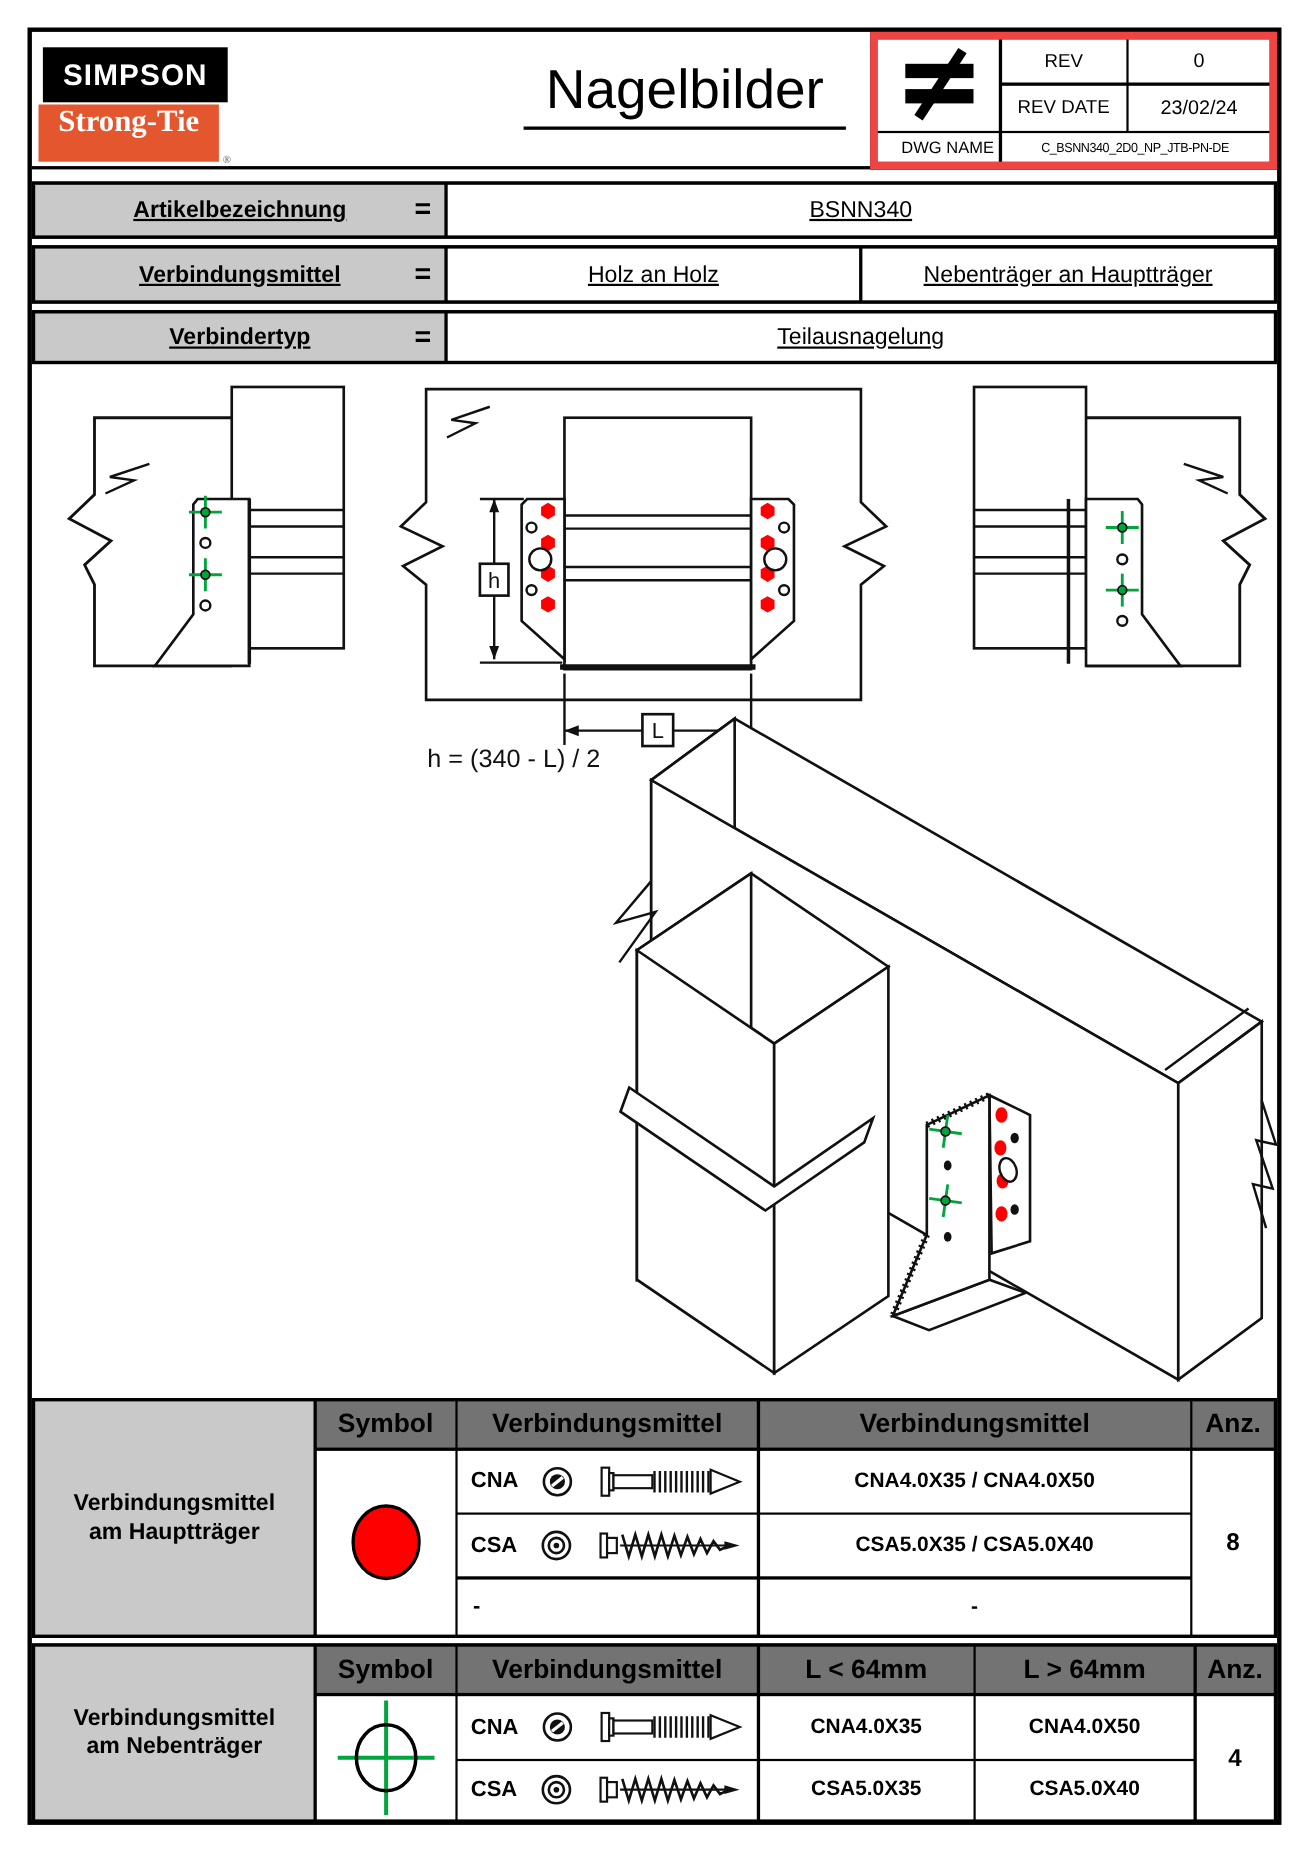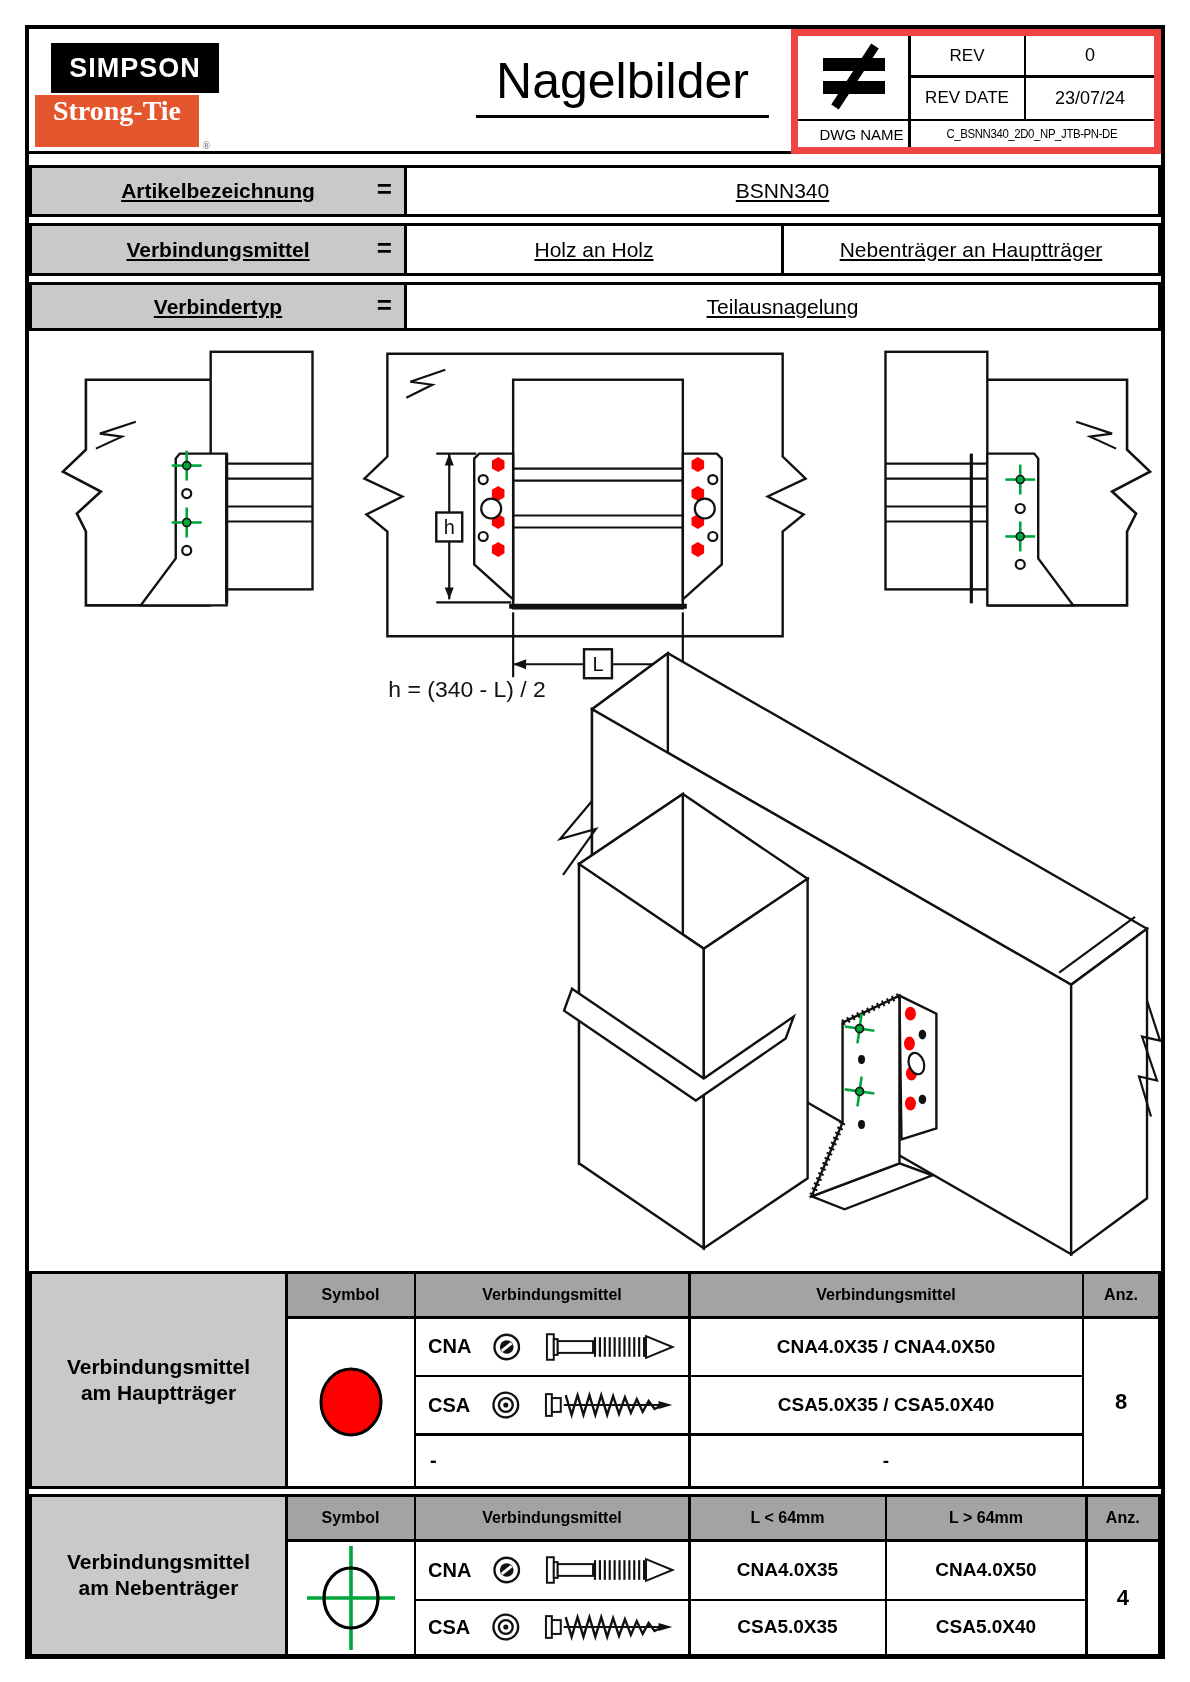--- a/index.html
+++ b/index.html
@@ -7,21 +7,21 @@
     width:1190px;height:1682px;background:#fff;position:relative;
     font-family:"Liberation Sans",sans-serif;color:#000;
   }
   #frame{
     position:absolute;left:25px;top:25px;width:1140px;height:1634px;
     border:4px solid #000;box-sizing:border-box;
   }
   
   #header-band{position:absolute;left:0;top:0;width:1132px;height:122px;border-bottom:3px solid #000;}
   #logo{position:absolute;left:6px;top:14px;width:168px;height:104px;}
-  #logo-top{position:absolute;left:16px;top:0;width:168px;height:50px;background:#000;color:#fff;
+  #logo-top{position:absolute;left:4px;top:0;width:168px;height:50px;background:#000;color:#fff;
     display:flex;align-items:center;justify-content:center;font-weight:bold;font-size:27px;letter-spacing:1px;}
   #logo-bottom{position:absolute;left:0;top:52px;width:164px;height:52px;background:#e4572e;color:#fff;
     display:flex;align-items:flex-start;justify-content:center;font-weight:bold;font-size:28px;
     font-family:"Liberation Serif",serif;}
   #logo-reg{position:absolute;right:-11px;bottom:-4px;font-size:10px;color:#777;}
   #title-wrap{position:absolute;left:180px;top:26px;width:560px;text-align:right;}
   #title-wrap span{display:inline-block;font-size:50px;line-height:1.05;border-bottom:3px solid #000;padding:0 20px 7px;}
   #rev-block{
     position:absolute;left:762px;top:0;width:370px;height:125px;box-sizing:border-box;
     background:#000;border:7px solid #ef4444;display:grid;
@@ -55,21 +55,21 @@
   svg .hatch{stroke:#111;stroke-width:6px;stroke-dasharray:2 3.5;}
   svg .svgtxt{fill:#111;stroke:none;font-family:"Liberation Sans",sans-serif;}
   
   .btable{position:absolute;left:0;width:1132px;box-sizing:border-box;background:#000;
     border:3px solid #000;display:grid;gap:2.5px;}
   #table-1{top:1242px;height:218px;grid-template-columns:253px 126px 272px auto 74px;
     grid-template-rows:42px 56px 56px auto;}
   #table-2{top:1465px;height:162px;grid-template-columns:253px 126px 272px 194px 198px auto;
     grid-template-rows:42px 57px auto;}
   .cell{background:#fff;display:flex;align-items:center;justify-content:center;}
-  .hcell{background:#a3a3a3;font-weight:bold;font-size:16px;}
+  .hcell{background:#737373;font-weight:bold;font-size:24px;}
   .labelcell{background:#c9c9c9;font-weight:bold;font-size:21px;flex-direction:column;line-height:1.25;}
   .namecell{justify-content:flex-start;padding-left:12px;gap:21px;font-weight:bold;font-size:20px;}
   .valcell{font-weight:bold;font-size:19px;}
   .anzcell{font-weight:bold;font-size:22px;}
   .dashname{justify-content:flex-start;padding-left:14px;font-weight:bold;font-size:20px;}
 </style>
 </head>
 <body>
 
 <div id="frame">
@@ -89,21 +89,21 @@
       <div class="rcell" id="neq-cell">
         <svg width="76" height="68" viewBox="0 0 76 68">
           <rect x="8" y="15" width="62" height="13" fill="#000"></rect>
           <rect x="8" y="38" width="62" height="13" fill="#000"></rect>
           <line x1="20" y1="64" x2="60" y2="3" stroke="#000" stroke-width="9"></line>
         </svg>
       </div>
       <div class="rcell">REV</div>
       <div class="rcell rval">0</div>
       <div class="rcell">REV DATE</div>
-      <div class="rcell rval">23/07/24</div>
+      <div class="rcell rval">23/02/24</div>
       <div class="rcell" id="dwg-label">DWG NAME</div>
       <div class="rcell" id="dwg-value">
         <span class="dwgval">C_BSNN340_2D0_NP_JTB-PN-DE</span>
       </div>
     </div>
   </div>
 
   <div class="info-row" id="info-1">
     <div class="ilabel">
       <span>Artikelbezeichnung</span>

